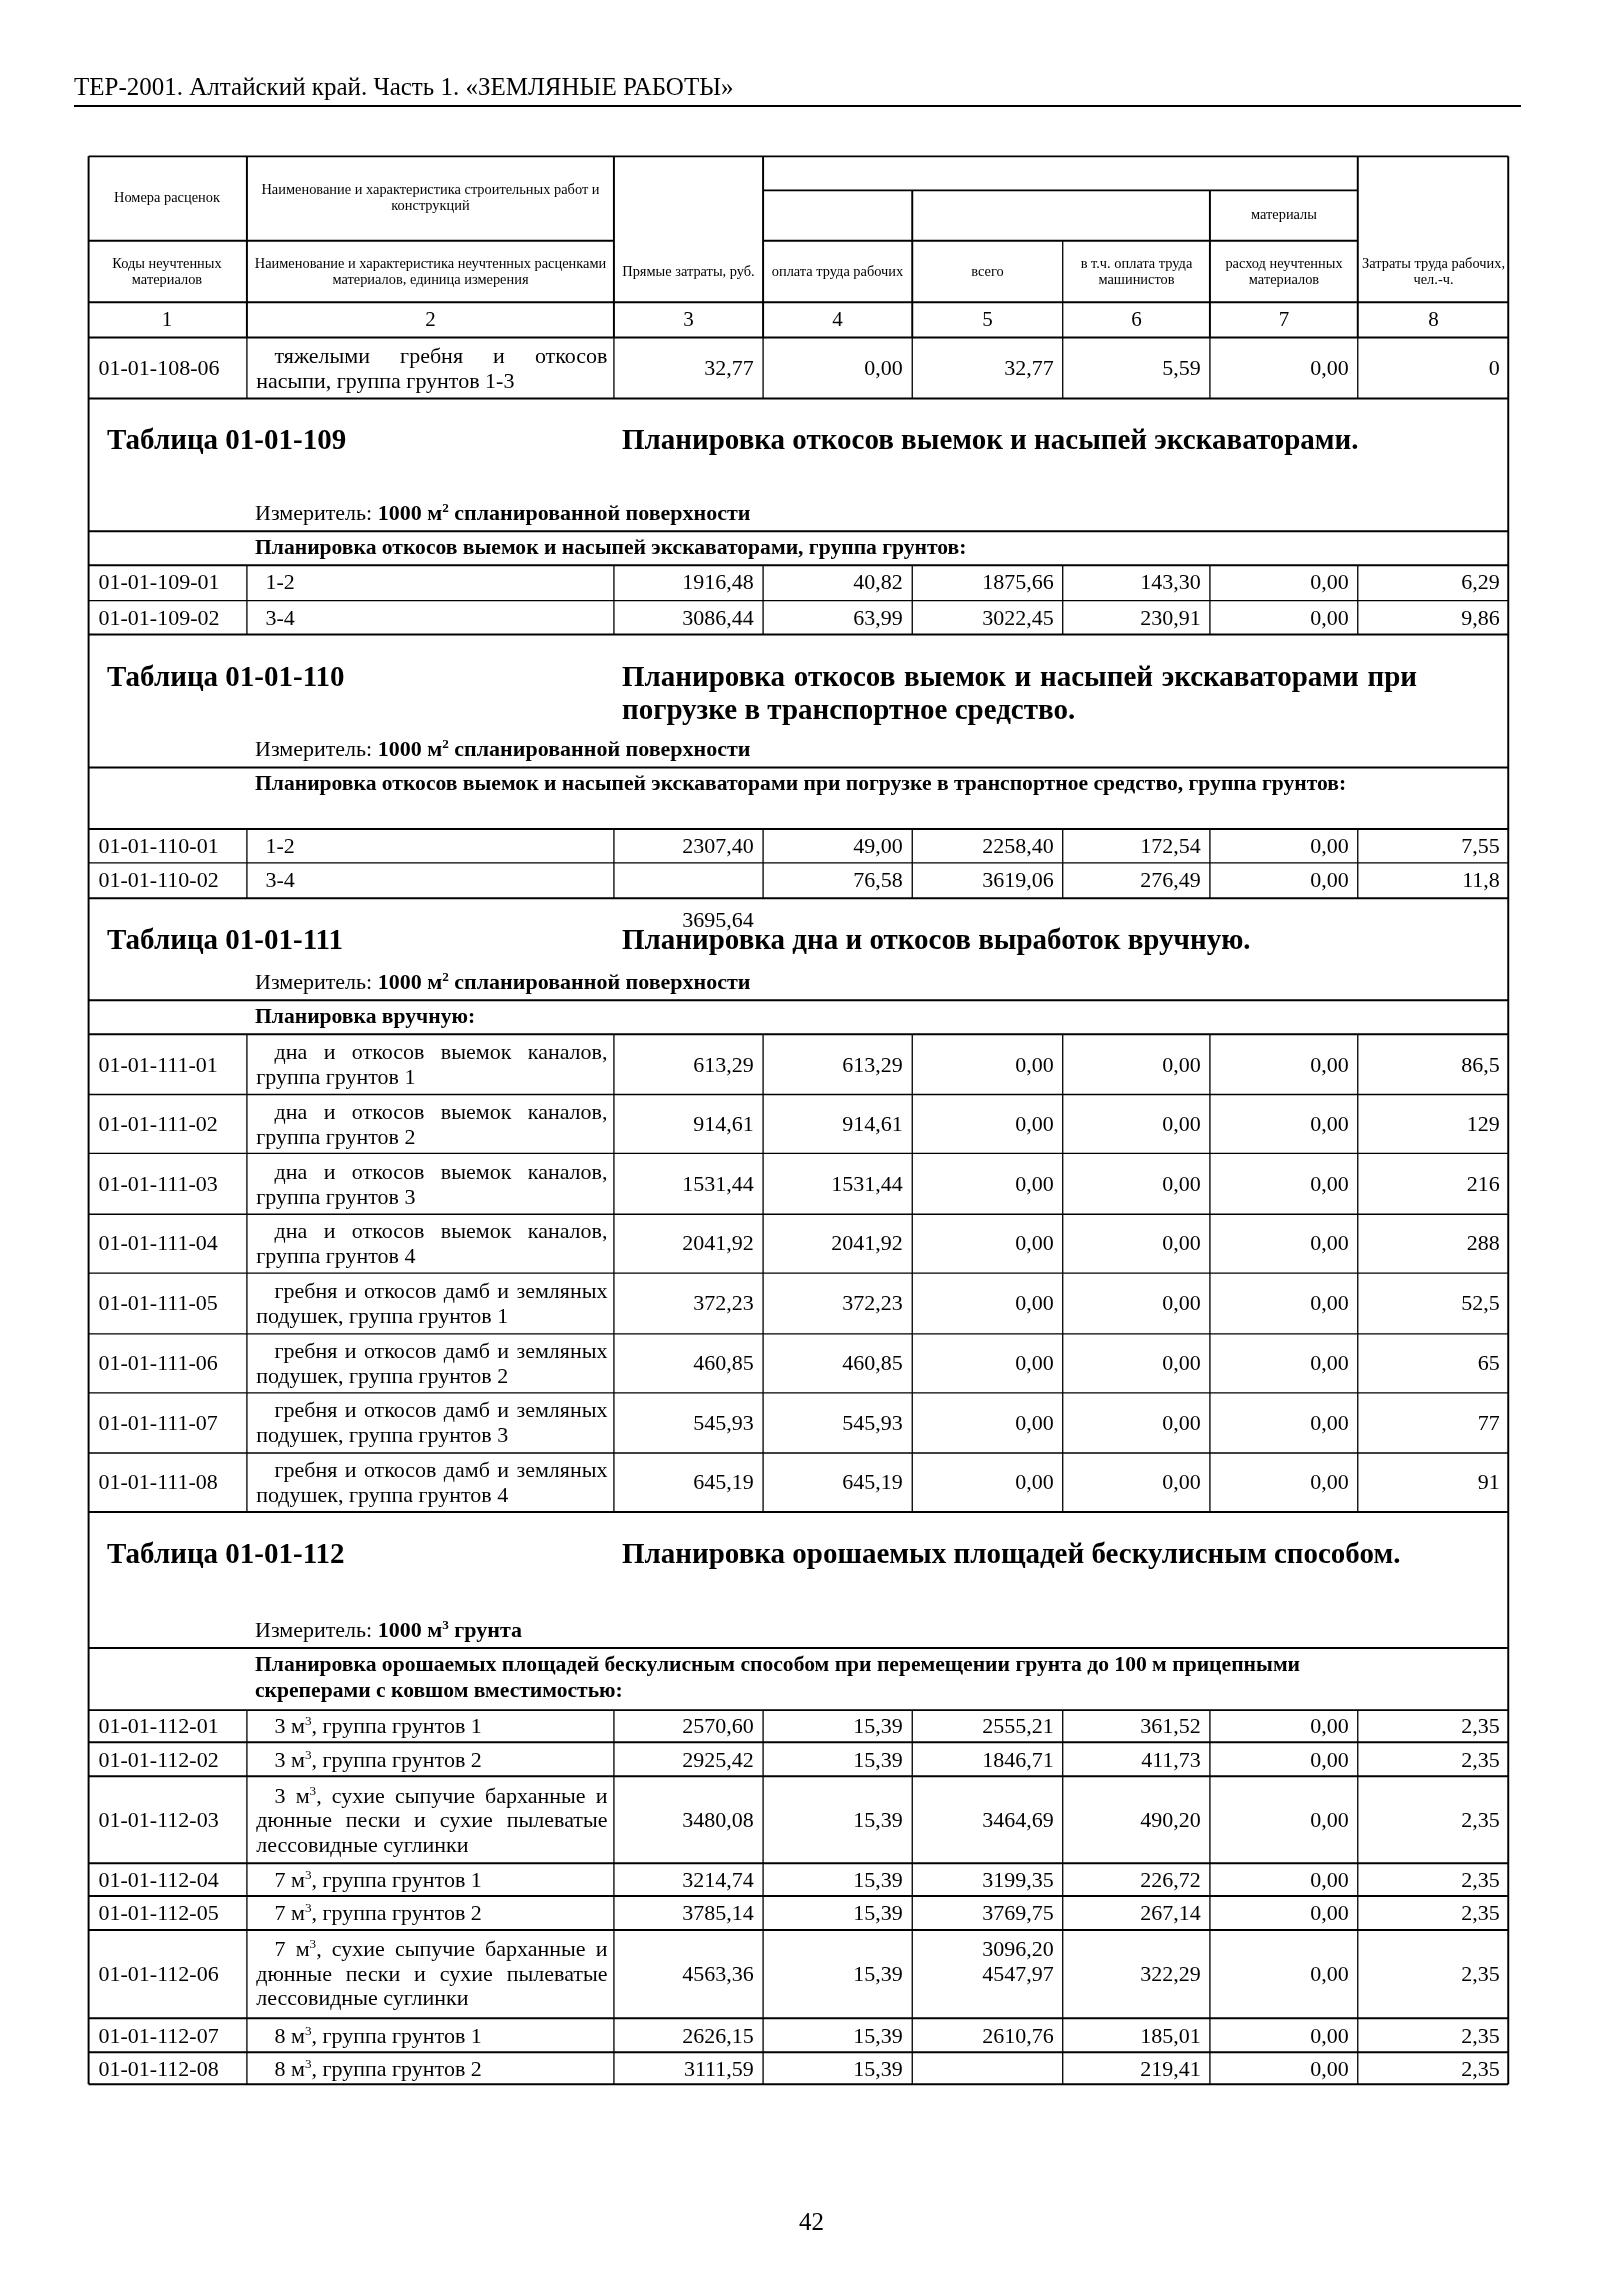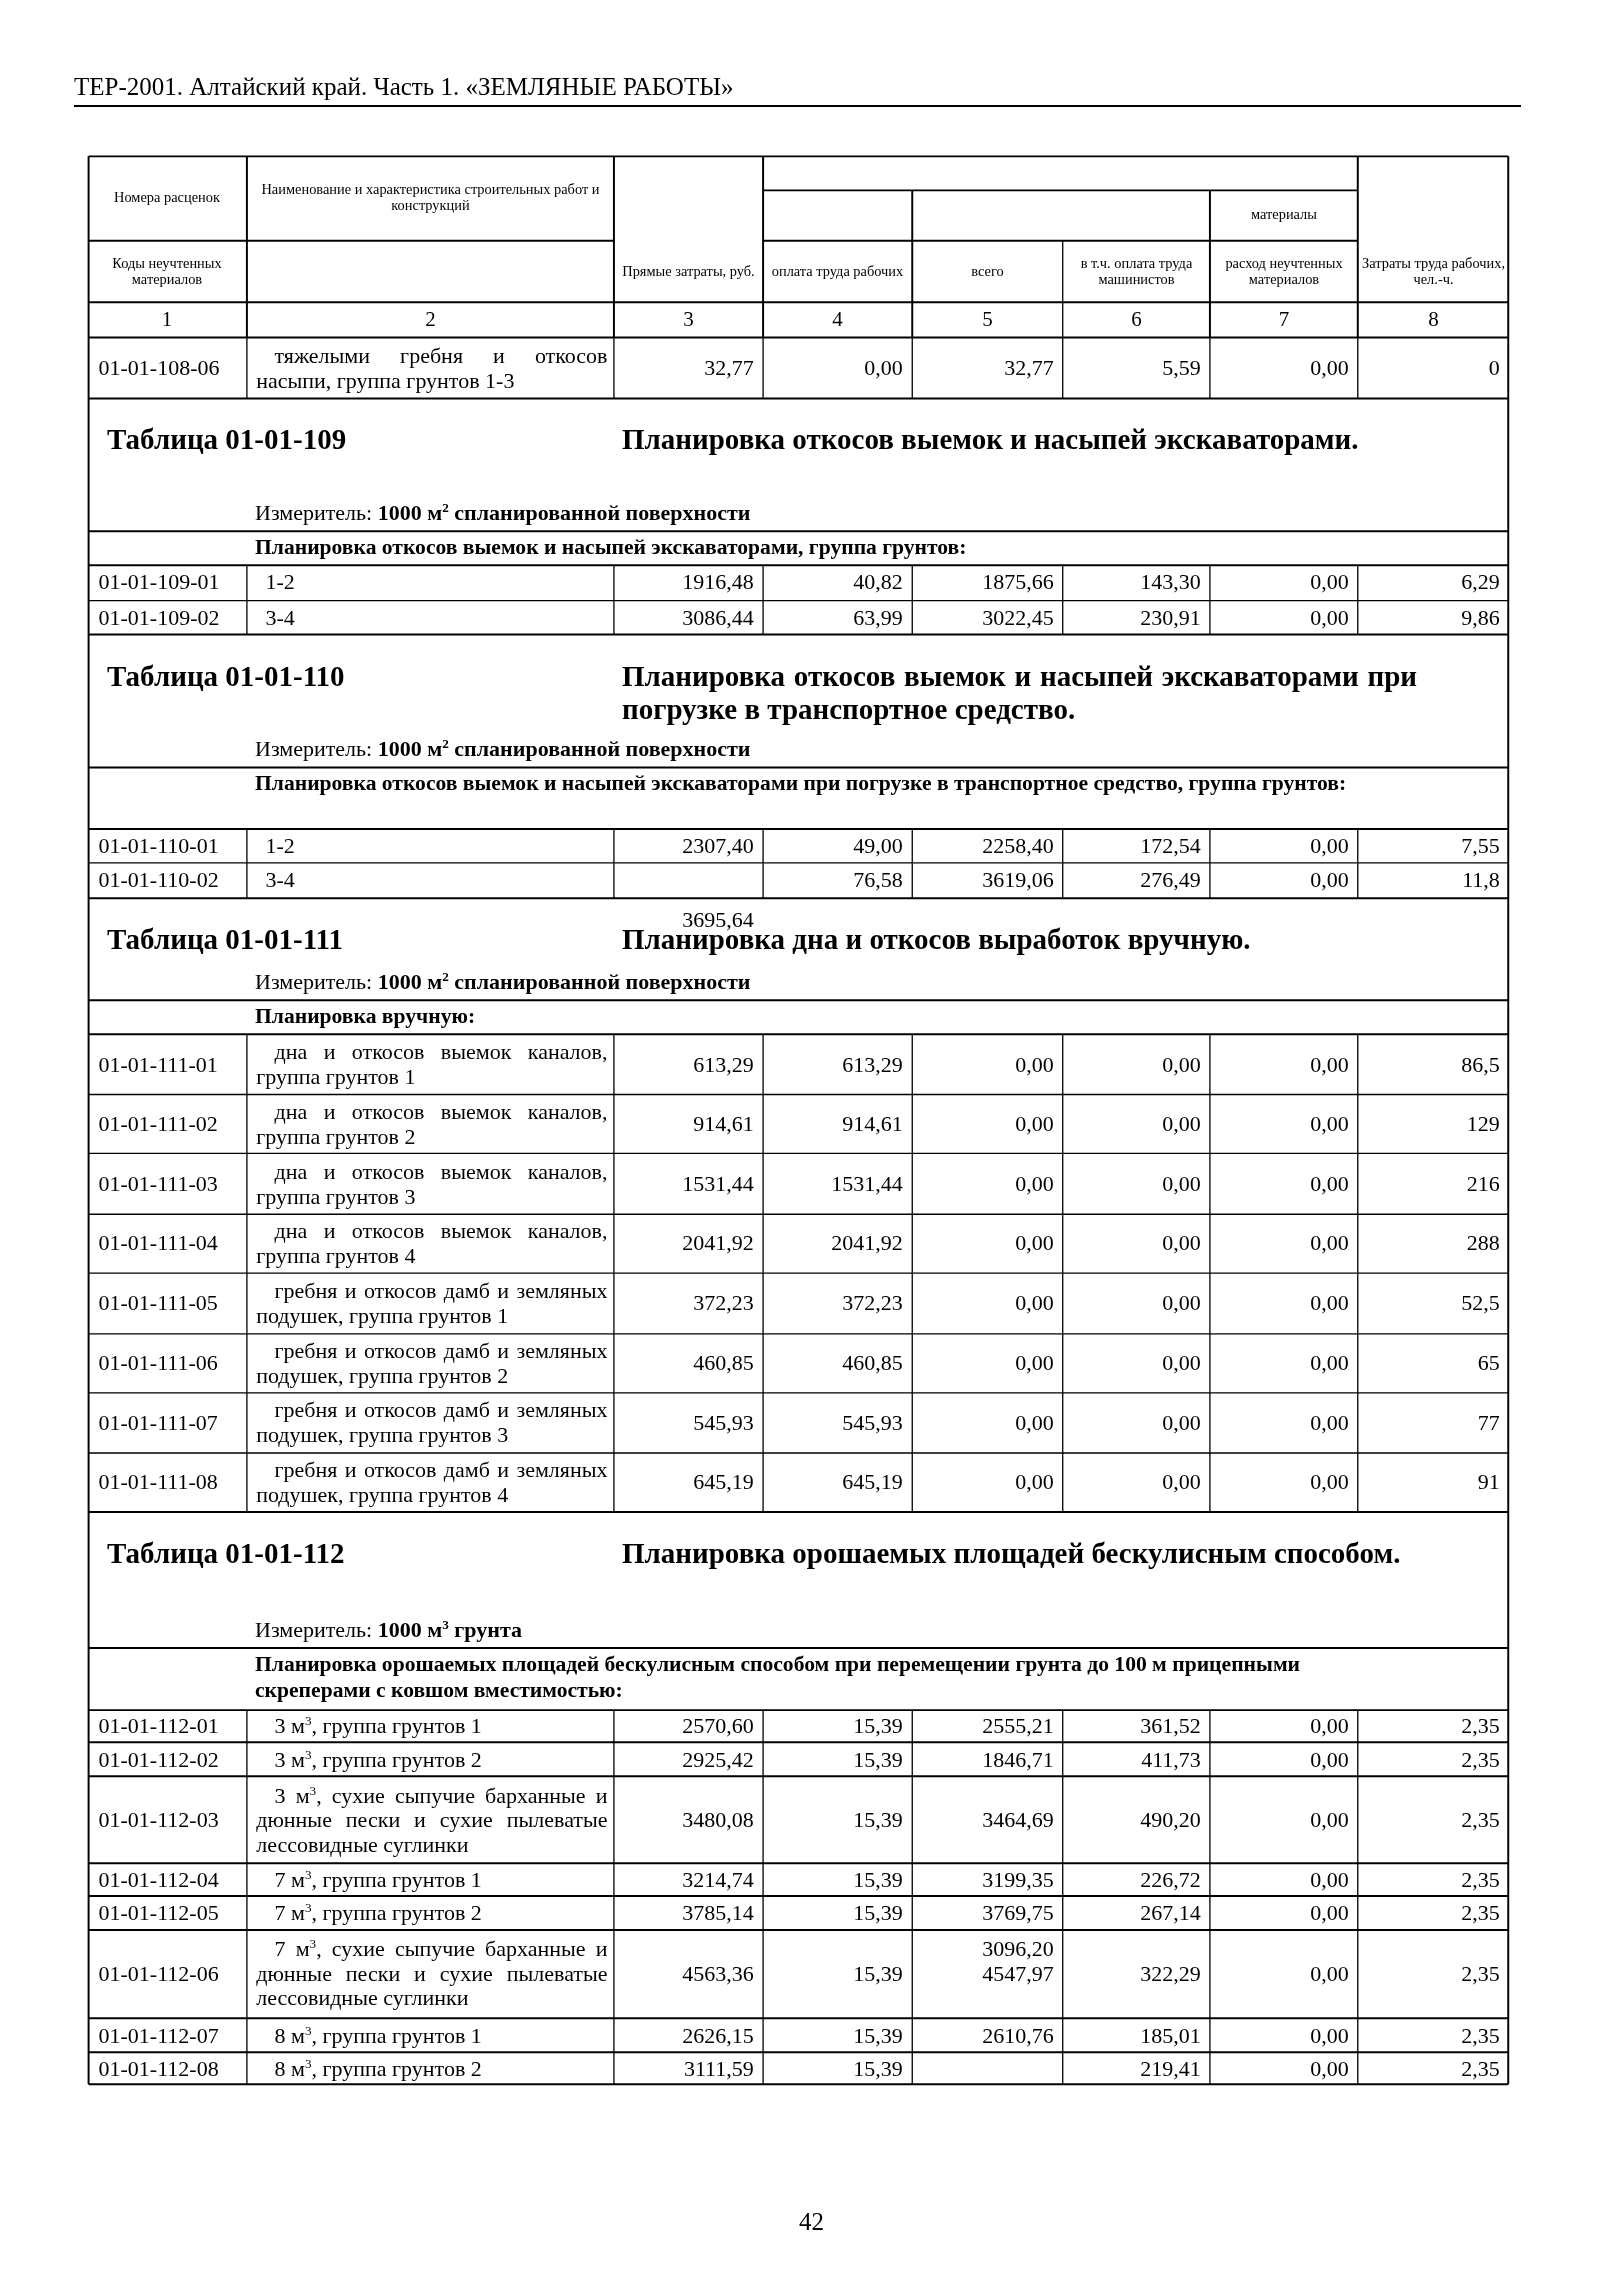--- a/index.html
+++ b/index.html
@@ -222,20 +222,21 @@
       <line x1="1394" y1="3137" x2="1394" y2="3186" stroke-width="2"></line>
       <line x1="1624" y1="3137" x2="1624" y2="3186" stroke-width="2"></line>
       <line x1="1849" y1="3137" x2="1849" y2="3186" stroke-width="2"></line>
       <line x1="2075" y1="3137" x2="2075" y2="3186" stroke-width="2"></line>
       <line x1="135" y1="3186" x2="2305" y2="3186" stroke-width="3"></line>
     </svg>
 
   <div class="cell th" style="left:88px;top:156px;width:158px;height:84px;">Номера расценок</div>
   <div class="cell th" style="left:88px;top:241px;width:158px;height:62px;">Коды неучтенных материалов</div>
   <div class="cell th" style="left:247px;top:156px;width:367px;height:84px;">Наименование и характеристика строительных работ и конструкций</div>
+  <div class="cell th" style="left:247px;top:241px;width:367px;height:62px;">Наименование и характеристика неучтенных расценками материалов, единица измерения</div>
   <div class="cell th" style="left:614px;top:241px;width:149px;height:62px;">Прямые затраты, руб.</div>
   <div class="cell th" style="left:763px;top:241px;width:149px;height:62px;">оплата труда рабочих</div>
   <div class="cell th" style="left:912px;top:241px;width:151px;height:62px;">всего</div>
   <div class="cell th" style="left:1063px;top:241px;width:147px;height:62px;">в т.ч. оплата труда машинистов</div>
   <div class="cell th" style="left:1210px;top:190px;width:148px;height:50px;">материалы</div>
   <div class="cell th" style="left:1210px;top:241px;width:148px;height:62px;">расход неучтенных материалов</div>
   <div class="cell th" style="left:1358px;top:241px;width:151px;height:62px;">Затраты труда рабочих, чел.-ч.</div>
 
   <div id="numrow">
       <div class="cell num-h" style="left: 88px; top: 302px; width: 158px; height: 35px;">1</div>

